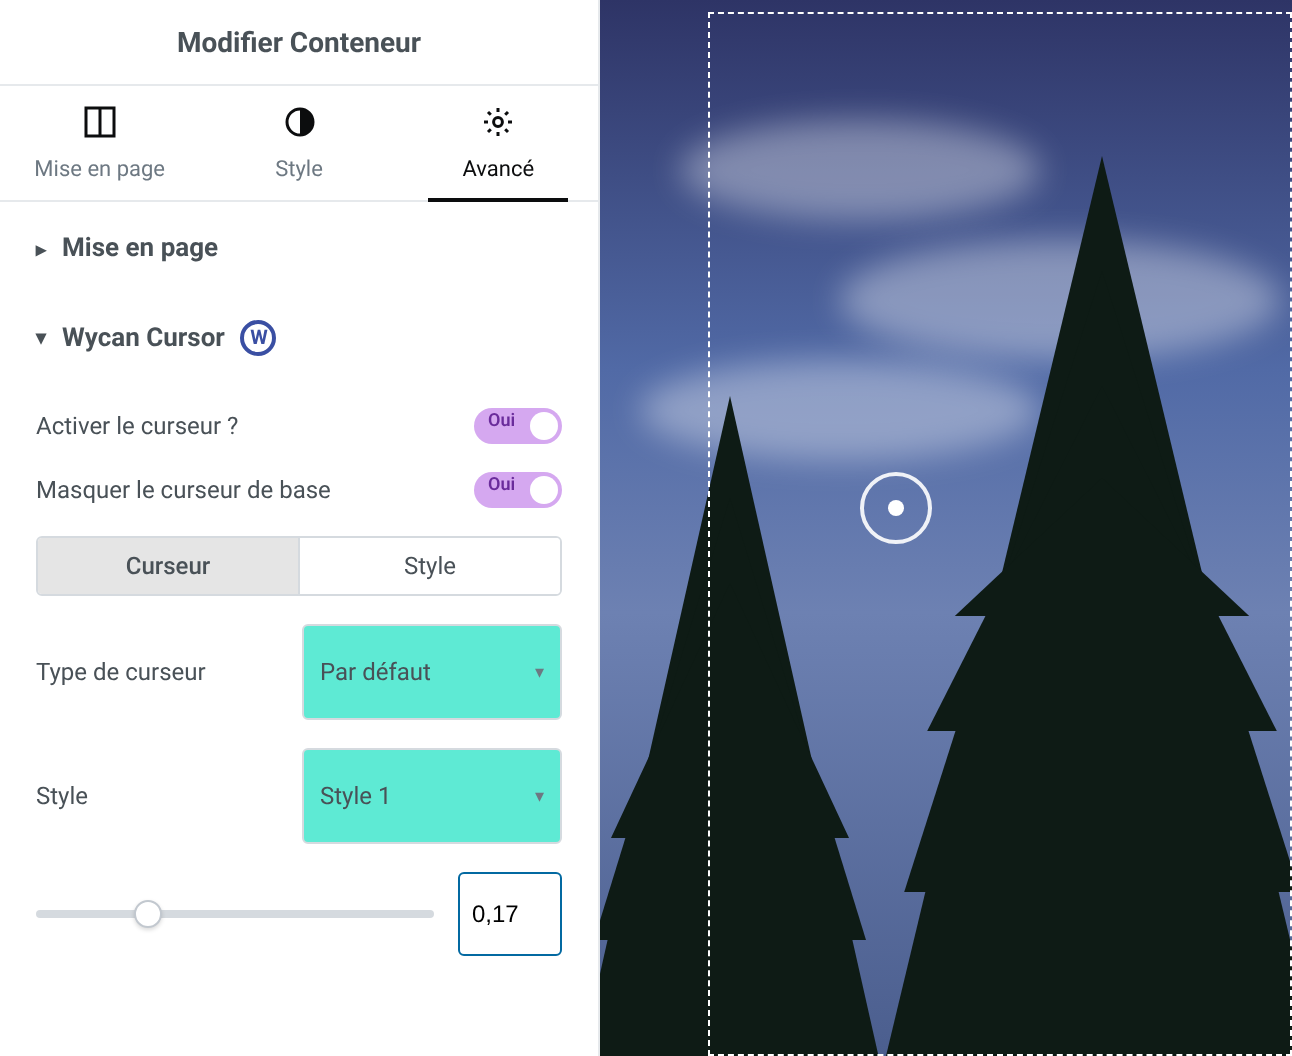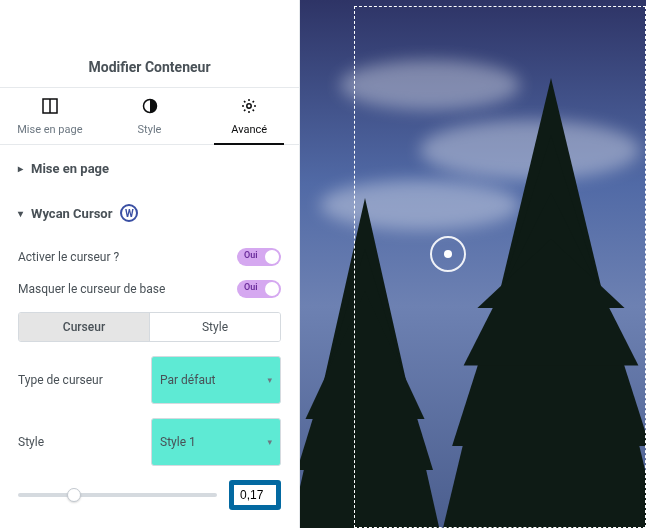--- a/index.html
+++ b/index.html
@@ -1,17 +1,17 @@
 <!DOCTYPE html>
 <html><head>
 <meta charset="utf-8">
 <style>
   * { box-sizing: border-box; margin: 0; padding: 0; }
   body { font-family: -apple-system, BlinkMacSystemFont, "Segoe UI", Roboto, sans-serif; font-size: 13px; color: #495157; width: 646px; height: 528px; overflow: hidden; display: flex; }
-  .panel { width: 300px; background: #fff; border-right: 1px solid #e6e9ec; display: flex; flex-direction: column; justify-content: flex-end; }
+  .panel { width: 300px; background: #fff; border-right: 1px solid #e6e9ec; display: flex; flex-direction: column; }
   .panel-title { text-align: center; font-weight: 700; font-size: 14px; padding: 14px 0 12px; border-bottom: 1px solid #e6e9ec; }
   .tabs { display: flex; border-bottom: 1px solid #e6e9ec; }
   .tab { flex: 1; text-align: center; padding: 10px 0 8px; cursor: pointer; position: relative; }
   .tab-icon { display: block; margin: 0 auto 4px; }
   .tab-label { font-size: 11px; color: #6d7882; }
   .tab.active .tab-label { color: #0c0d0e; }
   .tab.active::after { content: ""; position: absolute; left: 15%; right: 15%; bottom: -1px; height: 2px; background: #0c0d0e; }
   .panel-body { padding: 0 18px 18px; overflow-y: auto; }
   .section-head { display: flex; align-items: center; gap: 8px; padding: 16px 0 12px; font-weight: 700; font-size: 13px; cursor: pointer; }
   .section-head .chev { font-size: 10px; }
@@ -25,21 +25,21 @@
   .toggle .toggle-text { position: absolute; left: 7px; top: 2px; font-size: 9px; font-weight: 600; color: #6a2c9b; }
   .segmented { display: flex; border: 1px solid #d5dadf; border-radius: 3px; overflow: hidden; margin-top: 4px; }
   .segmented .seg { flex: 1; text-align: center; padding: 7px 0; font-size: 12px; cursor: pointer; background: #fff; }
   .segmented .seg.active { background: #e5e5e5; font-weight: 500; }
   .segmented .seg + .seg { border-left: 1px solid #d5dadf; }
   .select { flex: 0 0 130px; display: flex; align-items: center; justify-content: space-between; border: 1px solid #d5dadf; border-radius: 3px; padding: 16px 8px; font-size: 12px; background: #5eead4; cursor: pointer; }
   .select .chev-down { font-size: 9px; color: #6d7882; }
   .slider-row { display: flex; align-items: center; gap: 12px; margin-top: 8px; }
   .slider { position: relative; flex: 1; height: 4px; background: #d5dadf; border-radius: 2px; cursor: pointer; }
   .slider .thumb { position: absolute; top: 50%; left: 28%; transform: translate(-50%, -50%); width: 14px; height: 14px; background: #fff; border: 1px solid #c2c8cf; border-radius: 50%; box-shadow: 0 1px 2px rgba(0,0,0,.15); }
-  .num-input { width: 52px; border: 5px solid #0369a1; border-radius: 3px; padding: 3px 6px; font-size: 12px; text-align: left; background: #fff; }
+  .num-input { width: 52px; border: 1px solid #0369a1; border-radius: 3px; padding: 13px 6px; font-size: 12px; text-align: left; background: #fff; }
   .canvas { flex: 1; position: relative; overflow: hidden; }
   .sky { position: absolute; inset: 0; background: linear-gradient(180deg, #2e3466 0%, #516aa6 35%, #6d81b2 58%, #4b5e8e 100%); }
   .cloud { position: absolute; background: rgba(255,255,255,.35); border-radius: 50%; filter: blur(8px); }
   .cloud.c1 { width: 180px; height: 50px; top: 60px; left: 40px; }
   .cloud.c2 { width: 220px; height: 60px; top: 120px; left: 120px; }
   .cloud.c3 { width: 200px; height: 50px; top: 180px; left: 20px; }
   .selection { position: absolute; top: 6px; left: 54px; right: 0; bottom: 0; border: 1.5px dashed #fff; }
   .tree { position: absolute; bottom: -10px; fill: #0e1b15; }
   .tree.t1 { left: -20px; width: 170px; }
   .tree.t2 { right: -20px; width: 230px; }

